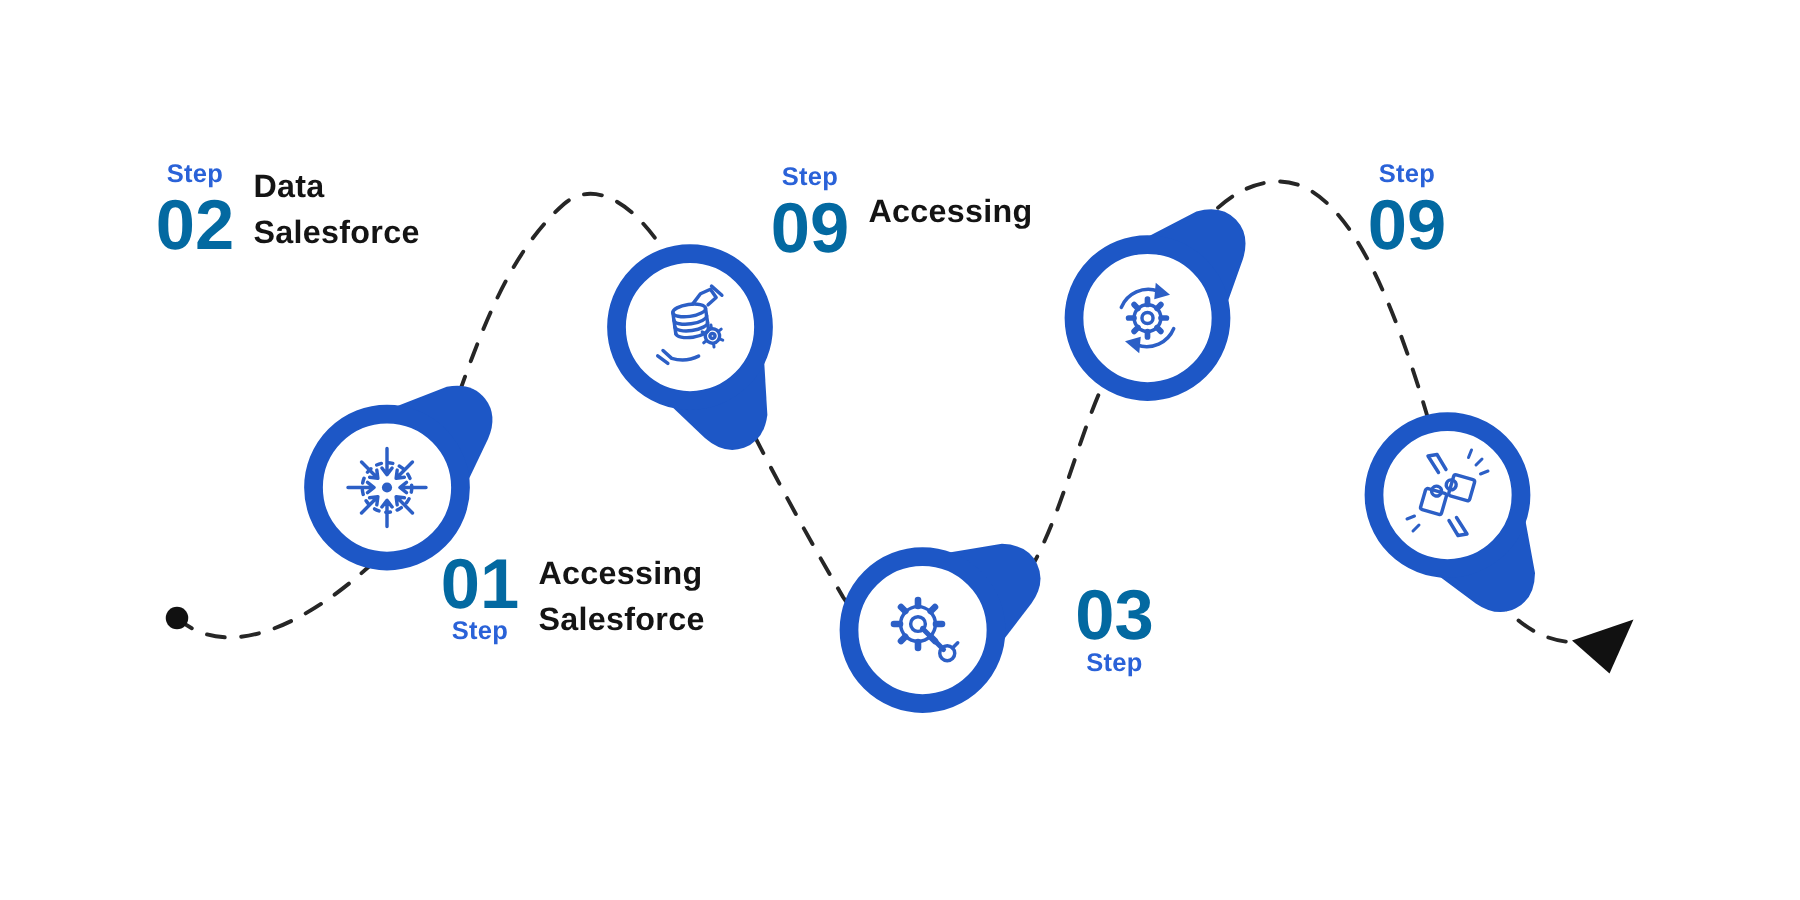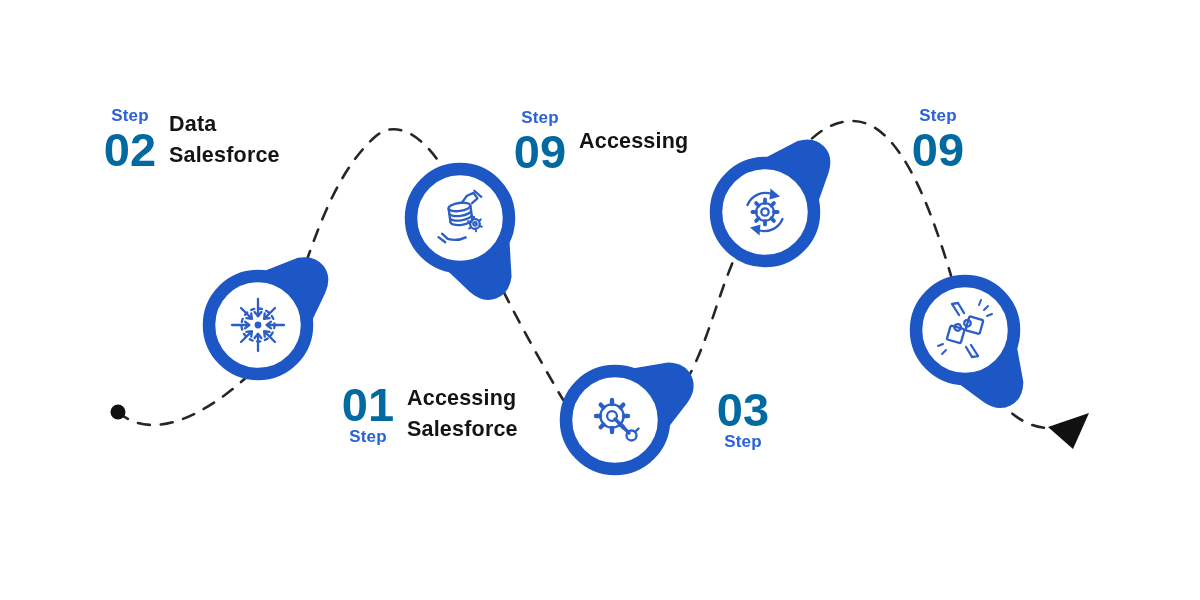--- a/index.html
+++ b/index.html
@@ -213,21 +213,21 @@
     <div class="title">Accessing</div>
   </div>
 
   <div class="label" style="left:911px;top:107px;">
     <div class="num-block">
       <span class="step-word">Step</span>
       <span class="step-num">09</span>
     </div>
   </div>
 
-  <div class="label" style="left:293px;top:381px;margin-left:48px;">
+  <div class="label" style="left:293px;top:365px;">
     <div class="num-block">
       <span class="step-num">01</span>
       <span class="step-word">Step</span>
     </div>
     <div class="title">Accessing
 Salesforce</div>
   </div>
 
   <div class="label" style="left:716px;top:386px;gap:29px;">
     <div class="num-block">

